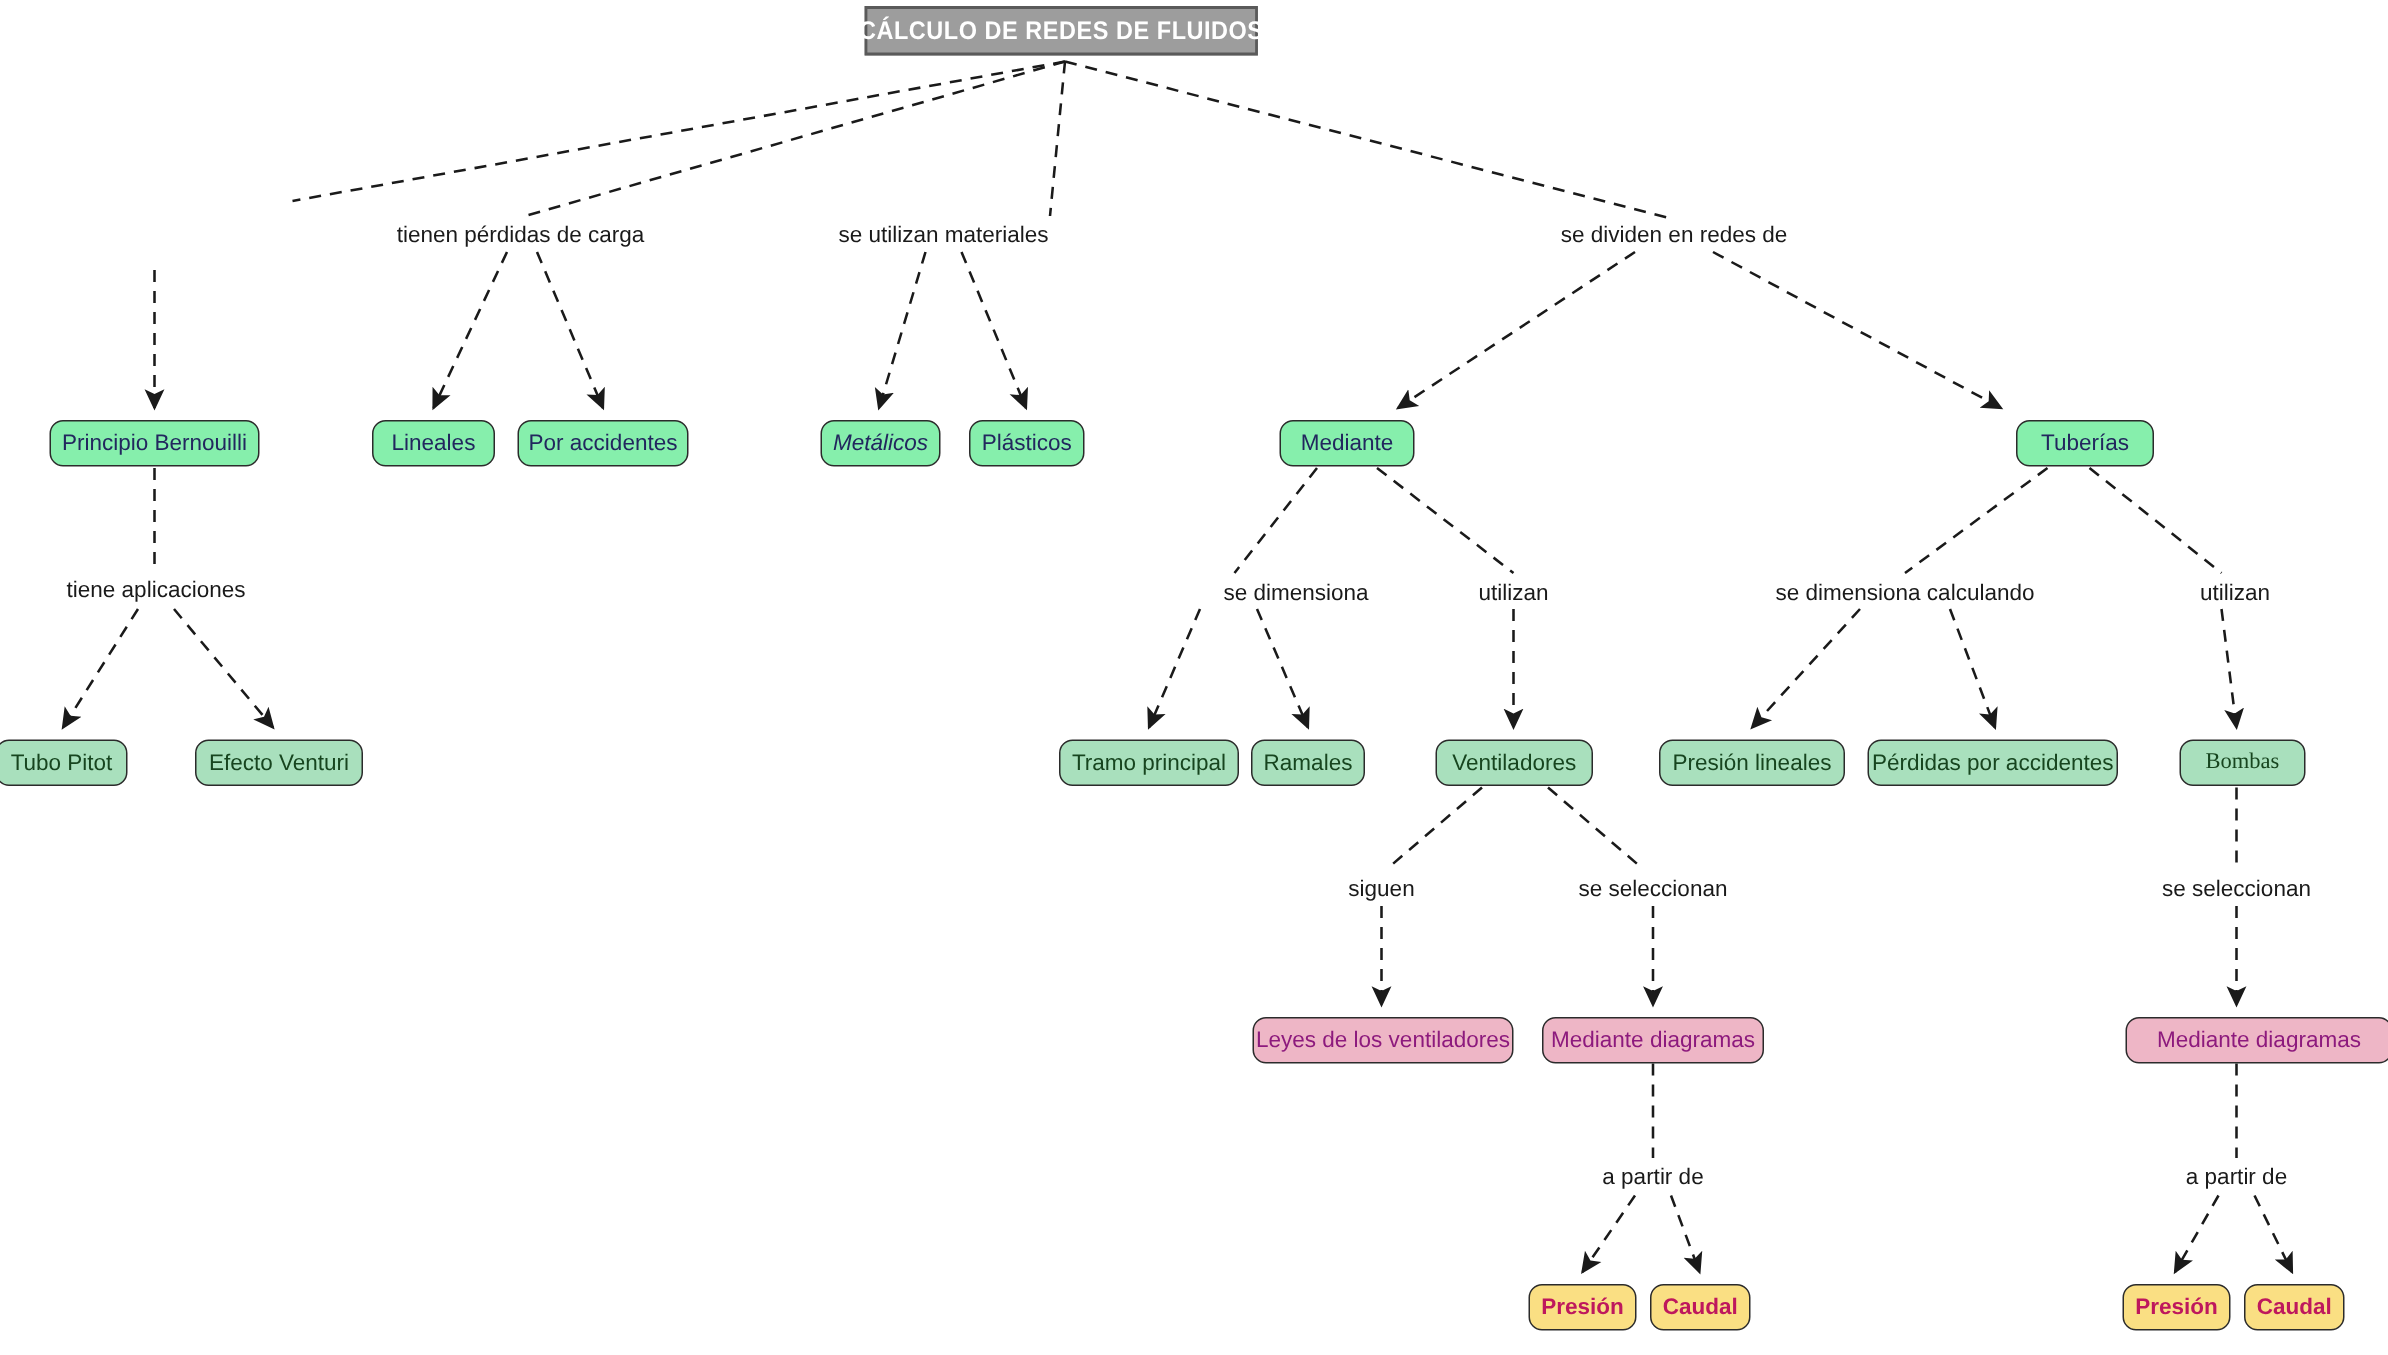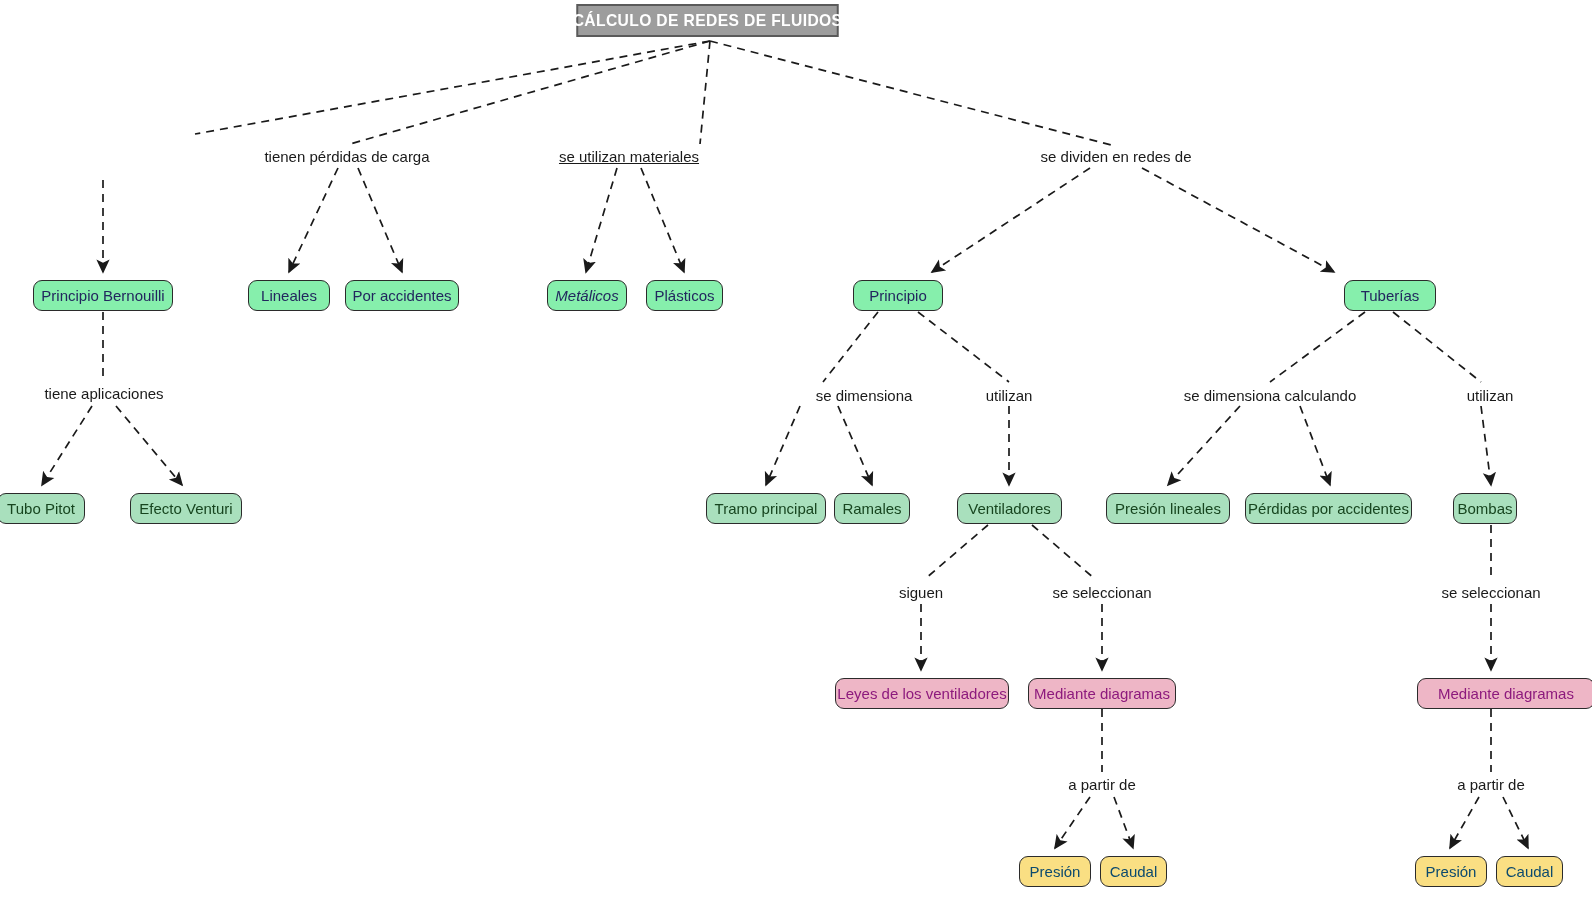--- a/index.html
+++ b/index.html
@@ -13,21 +13,21 @@
   .node{
     position:absolute;box-sizing:border-box;
     border:1.6px solid #2b2b2b;border-radius:9px;
     display:flex;align-items:center;justify-content:center;
     font-size:15px;line-height:1;white-space:nowrap;
     padding:0 11px;height:31px;
   }
   .node.blue  {background:#86efac;color:#22275e;}
   .node.green {background:#a9e0bd;color:#17451f;}
   .node.pink  {background:#eeb6c6;color:#8d1a7d;}
-  .node.yellow{background:#fadf83;color:#0c4a6e;}
+  .node.yellow{background:#fadf83;color:#be185d;font-weight:bold;}
 
   .title-box{
     position:absolute;box-sizing:border-box;
     background:#9d9d9d;border:2px solid #5a5a5a;
     color:#ffffff;font-weight:bold;font-size:17px;letter-spacing:.4px;
     display:flex;align-items:center;justify-content:center;
     height:33px;white-space:nowrap;
     font-family:"Liberation Sans Narrow","Liberation Sans",sans-serif;
     transform:scaleX(0.92);transform-origin:center;
   }
@@ -97,49 +97,49 @@
 
       <path d="M1491,709 L1491,772"></path>
       <path d="M1479,797 L1450,848" marker-end="url(#ah)"></path>
       <path d="M1503,797 L1528,848" marker-end="url(#ah)"></path>
     </g>
   </svg>
 
   <div class="title-box" style="left:565px;top:4px;width:285px;">CÁLCULO DE REDES DE FLUIDOS</div>
 
   <div class="link-label" style="left:347px;top:147px;">tienen pérdidas de carga</div>
-  <div class="link-label" style="left:629px;top:147px;text-decoration:underline;">se utilizan materiales</div>
+  <div class="link-label" style="left:629px;top:147px;">se utilizan materiales</div>
   <div class="link-label" style="left:1116px;top:147px;">se dividen en redes de</div>
   <div class="link-label" style="left:104px;top:384px;">tiene aplicaciones</div>
   <div class="link-label" style="left:818px;top:386px;margin-left:46px;">se dimensiona</div>
   <div class="link-label" style="left:1009px;top:386px;">utilizan</div>
   <div class="link-label" style="left:1270px;top:386px;">se dimensiona calculando</div>
   <div class="link-label" style="left:1490px;top:386px;">utilizan</div>
   <div class="link-label" style="left:921px;top:583px;">siguen</div>
   <div class="link-label" style="left:1102px;top:583px;">se seleccionan</div>
   <div class="link-label" style="left:1491px;top:583px;">se seleccionan</div>
   <div class="link-label" style="left:1102px;top:775px;">a partir de</div>
   <div class="link-label" style="left:1491px;top:775px;">a partir de</div>
 
   <div class="node blue" style="left:33px;top:280px;width:140px;">Principio Bernouilli</div>
   <div class="node blue" style="left:248px;top:280px;width:82px;">Lineales</div>
   <div class="node blue" style="left:345px;top:280px;width:114px;">Por accidentes</div>
   <div class="node blue" style="left:547px;top:280px;width:80px;font-style:italic;">Metálicos</div>
   <div class="node blue" style="left:646px;top:280px;width:77px;">Plásticos</div>
-  <div class="node blue" style="left:853px;top:280px;width:90px;">Principio</div>
+  <div class="node blue" style="left:853px;top:280px;width:90px;">Mediante</div>
   <div class="node blue" style="left:1344px;top:280px;width:92px;">Tuberías</div>
 
   <div class="node green" style="left:-3px;top:493px;width:88px;">Tubo Pitot</div>
   <div class="node green" style="left:130px;top:493px;width:112px;">Efecto Venturi</div>
   <div class="node green" style="left:706px;top:493px;width:120px;">Tramo principal</div>
   <div class="node green" style="left:834px;top:493px;width:76px;">Ramales</div>
   <div class="node green" style="left:957px;top:493px;width:105px;">Ventiladores</div>
   <div class="node green" style="left:1106px;top:493px;width:124px;">Presión lineales</div>
   <div class="node green" style="left:1245px;top:493px;width:167px;">Pérdidas por accidentes</div>
-  <div class="node green" style="left:1453px;top:493px;width:64px;">Bombas</div>
+  <div class="node green" style="left:1453px;top:493px;width:84px;font-family:Liberation Serif, serif;">Bombas</div>
 
   <div class="node pink" style="left:835px;top:678px;width:174px;text-align:right;">Leyes de los ventiladores</div>
   <div class="node pink" style="left:1028px;top:678px;width:148px;">Mediante diagramas</div>
   <div class="node pink" style="left:1417px;top:678px;width:178px;">Mediante diagramas</div>
 
   <div class="node yellow" style="left:1019px;top:856px;width:72px;">Presión</div>
   <div class="node yellow" style="left:1100px;top:856px;width:67px;">Caudal</div>
   <div class="node yellow" style="left:1415px;top:856px;width:72px;">Presión</div>
   <div class="node yellow" style="left:1496px;top:856px;width:67px;">Caudal</div>
 

